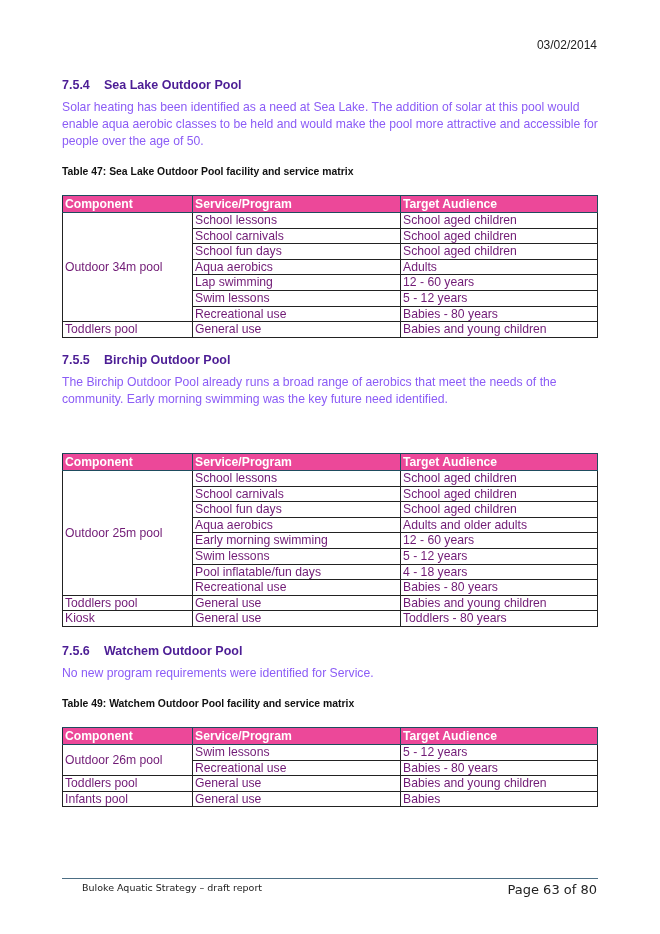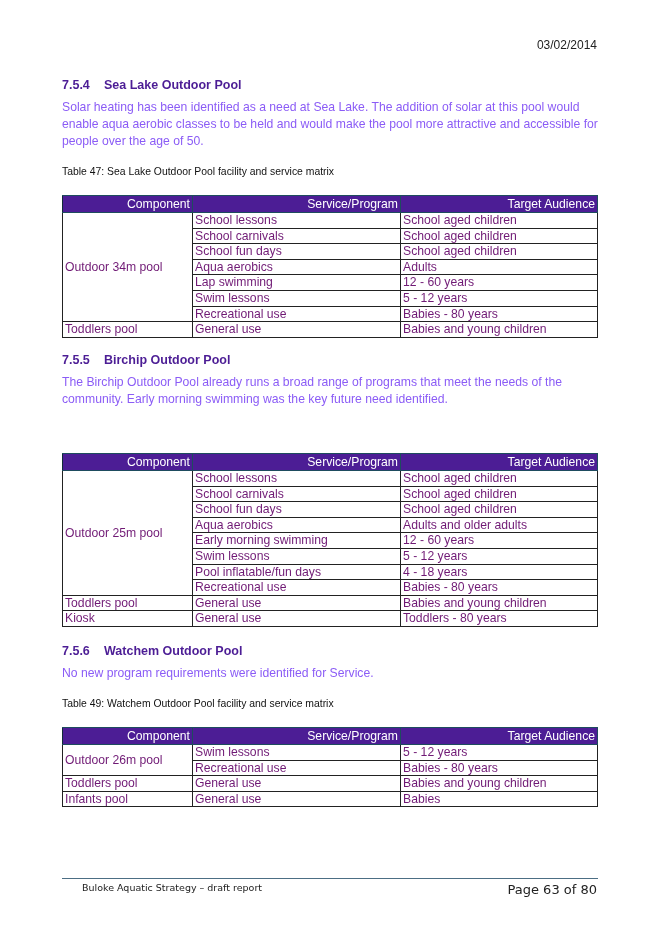--- a/index.html
+++ b/index.html
@@ -4,24 +4,24 @@
 <style>
   html, body { margin: 0; padding: 0; background: #ffffff; }
   body { width: 660px; height: 934px; position: relative; overflow: hidden;
          font-family: "Liberation Sans", sans-serif; color: #1a1a1a; }
   .page-date { position: absolute; top: 38px; right: 63px; font-size: 12px;
                font-family: Liberation Sans, sans-serif; letter-spacing: 0; color: #222; }
   .section { position: absolute; left: 62px; width: 536px; }
   .heading { font-size: 12.5px; font-weight: bold; color: #4c1d95; margin: 0; white-space: nowrap; }
   .heading .num { display: inline-block; width: 42px; }
   .para { font-size: 12.2px; line-height: 17px; margin: 7px 0 0 0; color: #8b5cf6; }
-  .caption { font-size: 10.4px; font-weight: normal; margin: 0; color: #111; position: absolute; left: 0; }
+  .caption { font-size: 10.4px; font-weight: bold; margin: 0; color: #111; position: absolute; left: 0; }
   table.matrix { position: absolute; left: 0; border-collapse: collapse; width: 535px;
                  font-size: 12.2px; table-layout: fixed; }
-  table.matrix th { background: #4c1d95; color: #ffffff; font-weight: normal; text-align: right;
+  table.matrix th { background: #ec4899; color: #ffffff; font-weight: bold; text-align: left;
                     padding: 0 2px; height: 16px; line-height: 16px; border: 1px solid #1e4c5e;
                     border-left: 1px solid #102b36; }
   table.matrix td { border: 1px solid #222; padding: 0 2px; height: 14.6px; line-height: 14.6px;
                     vertical-align: middle; white-space: nowrap; color: #701a75; }
   col.c1 { width: 130px; } col.c2 { width: 208px; } col.c3 { width: 197px; }
   .footer-line { position: absolute; left: 62px; top: 878px; width: 536px; height: 0;
                  border-top: 1.5px solid #4c6e84; }
   .footer-left { position: absolute; left: 62px; top: 882px; font-size: 9.5px; color: #222;
                  font-family: "DejaVu Sans", sans-serif; padding-left: 20px; }
   .footer-right { position: absolute; right: 63px; top: 882px; font-size: 13px; color: #222;
@@ -87,21 +87,21 @@
           <td>Babies and young children</td>
         </tr>
       </tbody>
   </table>
 </div>
 
 <div class="section" style="top:353px;">
   <h3 class="heading">
     <span class="num">7.5.5</span><span>Birchip Outdoor Pool</span>
   </h3>
-  <p class="para">The Birchip Outdoor Pool already runs a broad range of programs that meet the needs of the community.  Early morning swimming was the key future need identified.</p>
+  <p class="para">The Birchip Outdoor Pool already runs a broad range of aerobics that meet the needs of the community.  Early morning swimming was the key future need identified.</p>
   <table class="matrix" style="top:100px;">
     <colgroup>
         <col class="c1">
         <col class="c2">
         <col class="c3">
       </colgroup>
     <thead>
         <tr>
           <th>Component</th>
           <th>Service/Program</th>

